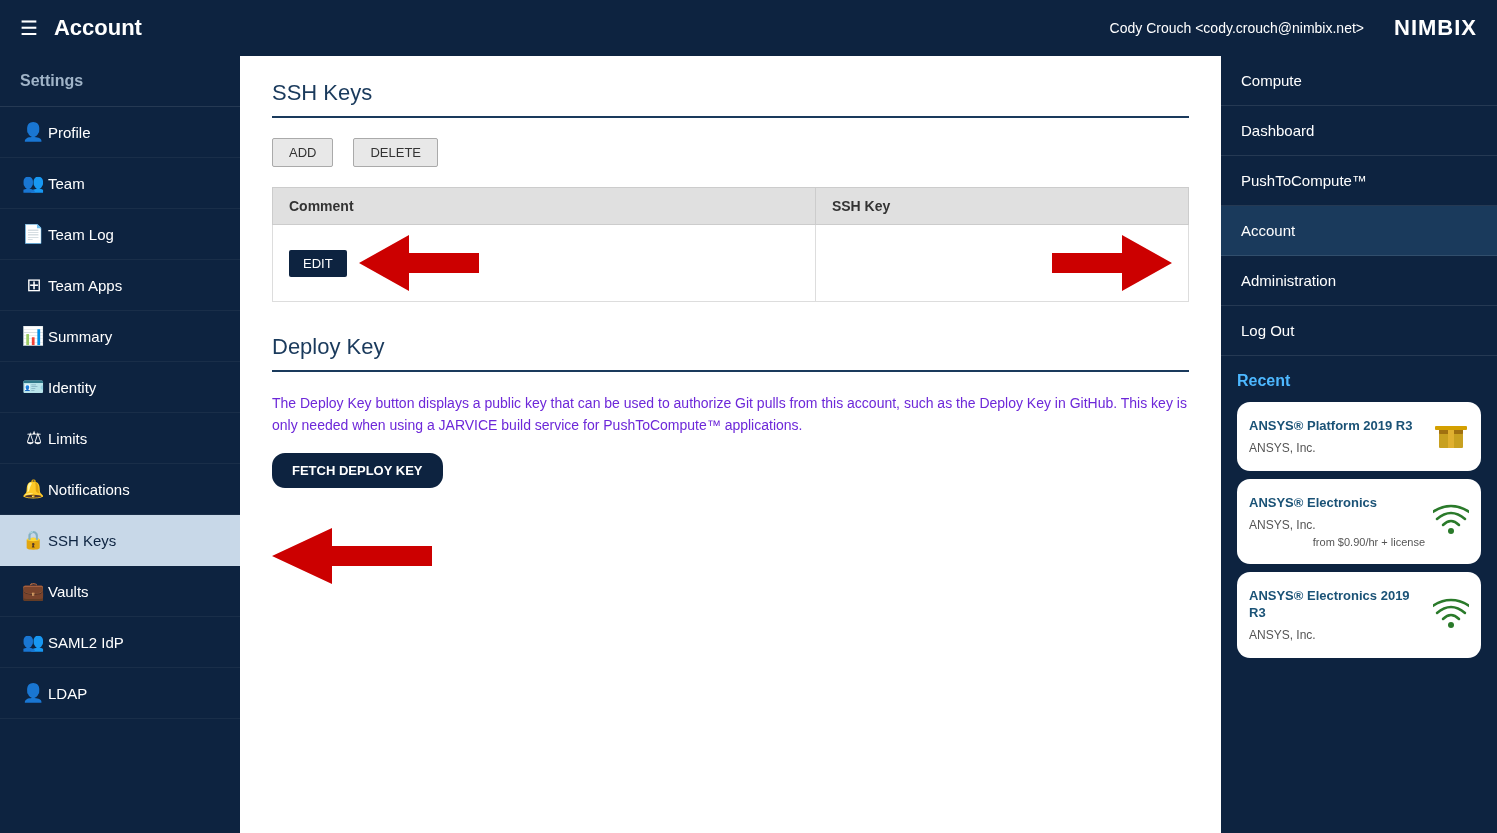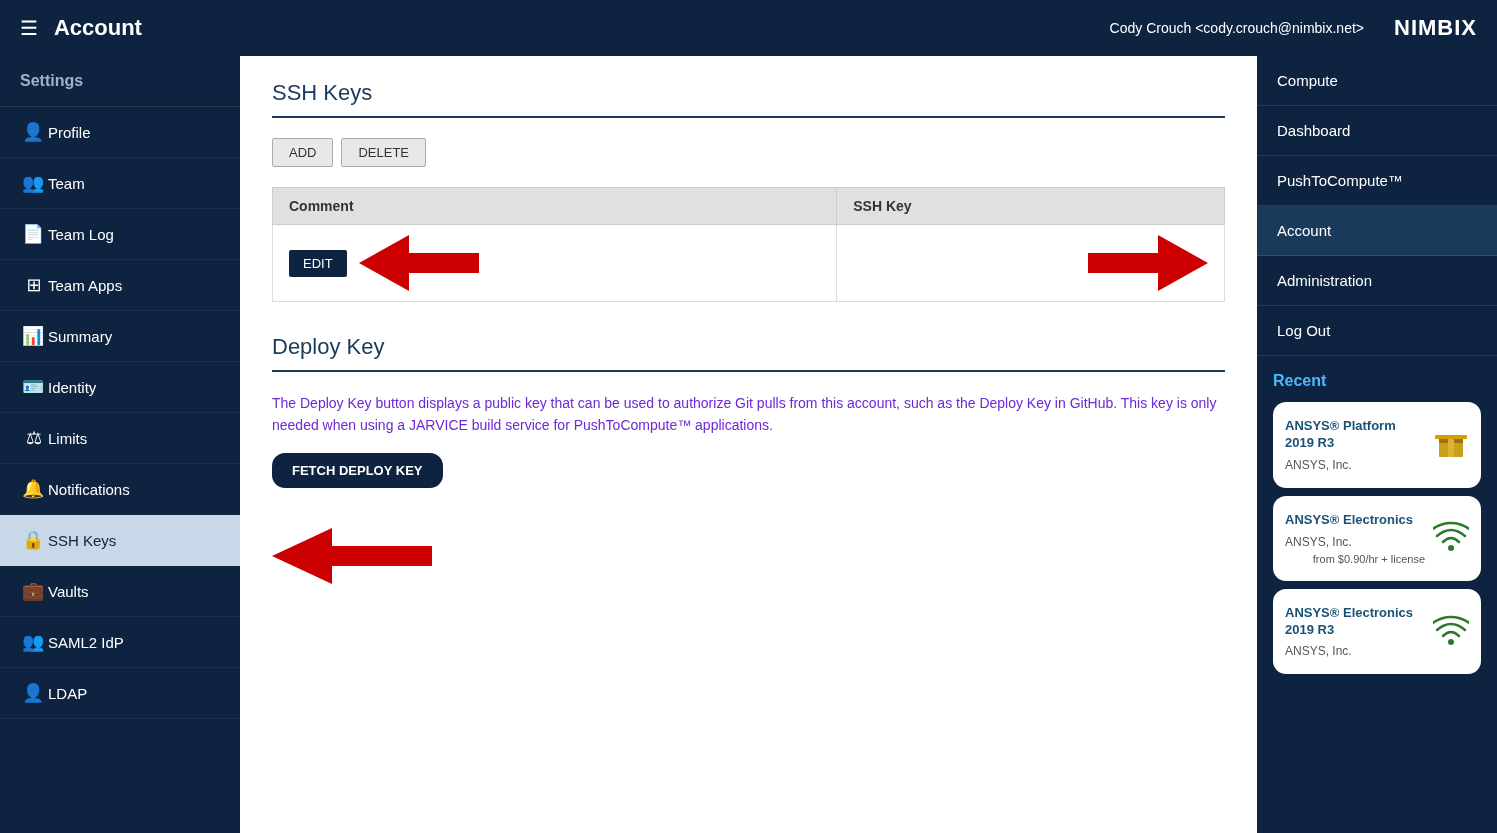--- a/index.html
+++ b/index.html
@@ -81,21 +81,21 @@
     
     .content-area {
       flex: 1;
       background: white;
       overflow-y: auto;
       padding: 24px 32px;
     }
 
     
     .right-panel {
-      width: 240px;
+      width: 276px;
       background: #0d2340;
       color: white;
       flex-shrink: 0;
       display: flex;
       flex-direction: column;
     }
     .right-nav-item {
       padding: 16px 20px;
       cursor: pointer;
       font-size: 15px;
@@ -132,21 +132,21 @@
 
     
     .page-section-title {
       font-size: 22px;
       color: #1a3a5c;
       font-weight: normal;
       padding-bottom: 10px;
       border-bottom: 2px solid #1a3a5c;
       margin-bottom: 20px;
     }
-    .btn-group { display: flex; gap: 8px; margin-bottom: 20px; }
+    .btn-group { display: flex; gap: 20px; margin-bottom: 20px; }
     .btn {
       padding: 6px 16px;
       border: 1px solid #aaa;
       background: #e8e8e8;
       color: #333;
       cursor: pointer;
       font-size: 13px;
       border-radius: 2px;
     }
 

